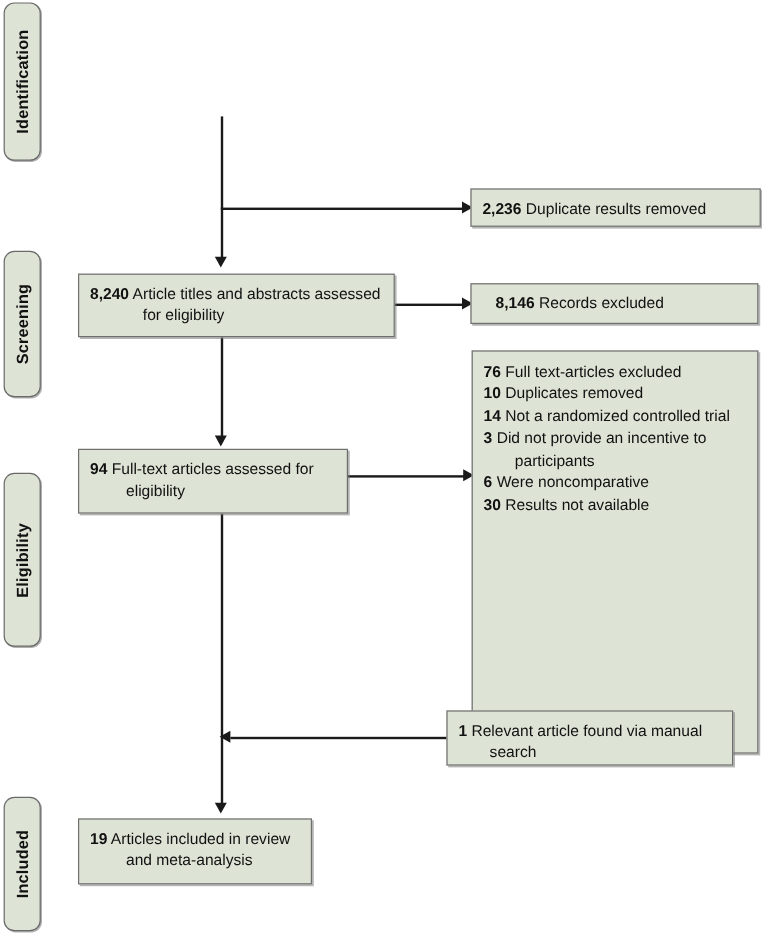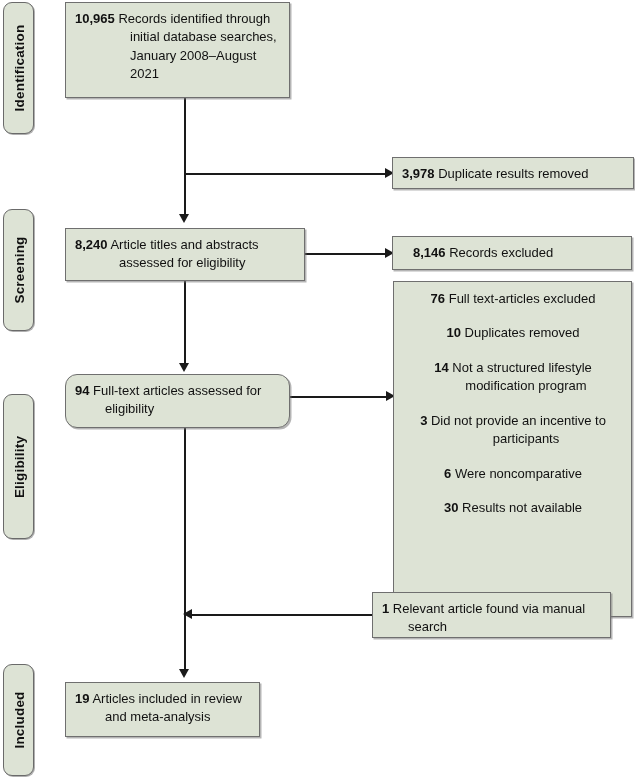--- a/index.html
+++ b/index.html
@@ -49,21 +49,21 @@
   }
   .box .num {
     font-weight: bold;
   }
   
   .line {
     display: block;
     padding-left: 30px;
     text-indent: -30px;
   }
-  .line + .line { margin-top: 16px; }
+  .line + .line { margin-top: 0px; }
   .line.narrow { padding-left: 26px; text-indent: -26px; }
   .line.wide  { padding-left: 44px; text-indent: -44px; }
 
   .box.center-first .line { padding-left: 55px; text-indent: -55px; }
 
   
   .vline, .hline {
     position: absolute;
     background: #1a1a1a;
   }
@@ -124,44 +124,41 @@
 
   <div class="hline" style="left:290px; top:396px; width:98px;"></div>
   <div class="arrow right" style="left:386px; top:391px;"></div>
 
   <div class="vline" style="left:184px; top:428px; height:243px;"></div>
   <div class="arrow down" style="left:179px; top:669px;"></div>
 
   <div class="hline" style="left:192px; top:614px; width:201px;"></div>
   <div class="arrow left" style="left:183px; top:609px;"></div>
 
-  <div class="box center-first" style="left:65px; top:2px; width:225px; height:96px;">
-    <span class="line"><span class="num">10,965</span> <span>Records identified through initial database searches, January 2008–August 2021</span></span>
+
+  <div class="box" style="left:392px; top:157px; width:242px; height:32px;">
+    <span class="line narrow"><span class="num">2,236</span> <span>Duplicate results removed</span></span>
   </div>
 
-  <div class="box" style="left:392px; top:157px; width:242px; height:32px;">
-    <span class="line narrow"><span class="num">3,978</span> <span>Duplicate results removed</span></span>
-  </div>
-
-  <div class="box" style="left:65px; top:228px; width:240px; height:53px;">
+  <div class="box" style="left:65px; top:228px; width:264px; height:53px;">
     <span class="line wide"><span class="num">8,240</span> <span>Article titles and abstracts assessed for eligibility</span></span>
   </div>
 
   <div class="box" style="left:392px; top:236px; width:240px; height:34px;padding-left:20px;">
     <span class="line narrow"><span class="num">8,146</span> <span>Records excluded</span></span>
   </div>
 
-  <div class="box" style="left:65px; top:374px; width:225px; height:54px;border-radius:12px;">
+  <div class="box" style="left:65px; top:374px; width:225px; height:54px;">
     <span class="line"><span class="num">94</span> <span>Full-text articles assessed for eligibility</span></span>
   </div>
 
-  <div class="box" style="left:393px; top:281px; width:239px; height:336px; padding-top:8px;text-align:center;">
+  <div class="box" style="left:393px; top:292px; width:239px; height:336px; padding-top:8px;">
     <span class="line narrow"><span class="num">76</span> <span>Full text-articles excluded</span></span>
     <span class="line narrow"><span class="num">10</span> <span>Duplicates removed</span></span>
-    <span class="line narrow"><span class="num">14</span> <span>Not a structured lifestyle modification program</span></span>
+    <span class="line narrow"><span class="num">14</span> <span>Not a randomized controlled trial</span></span>
     <span class="line narrow"><span class="num">3</span> <span>Did not provide an incentive to participants</span></span>
     <span class="line narrow"><span class="num">6</span> <span>Were noncomparative</span></span>
     <span class="line narrow"><span class="num">30</span> <span>Results not available</span></span>
   </div>
 
   <div class="box" style="left:372px; top:592px; width:239px; height:46px;">
     <span class="line narrow"><span class="num">1</span> <span>Relevant article found via manual search</span></span>
   </div>
 
   <div class="box" style="left:65px; top:682px; width:195px; height:55px;">

